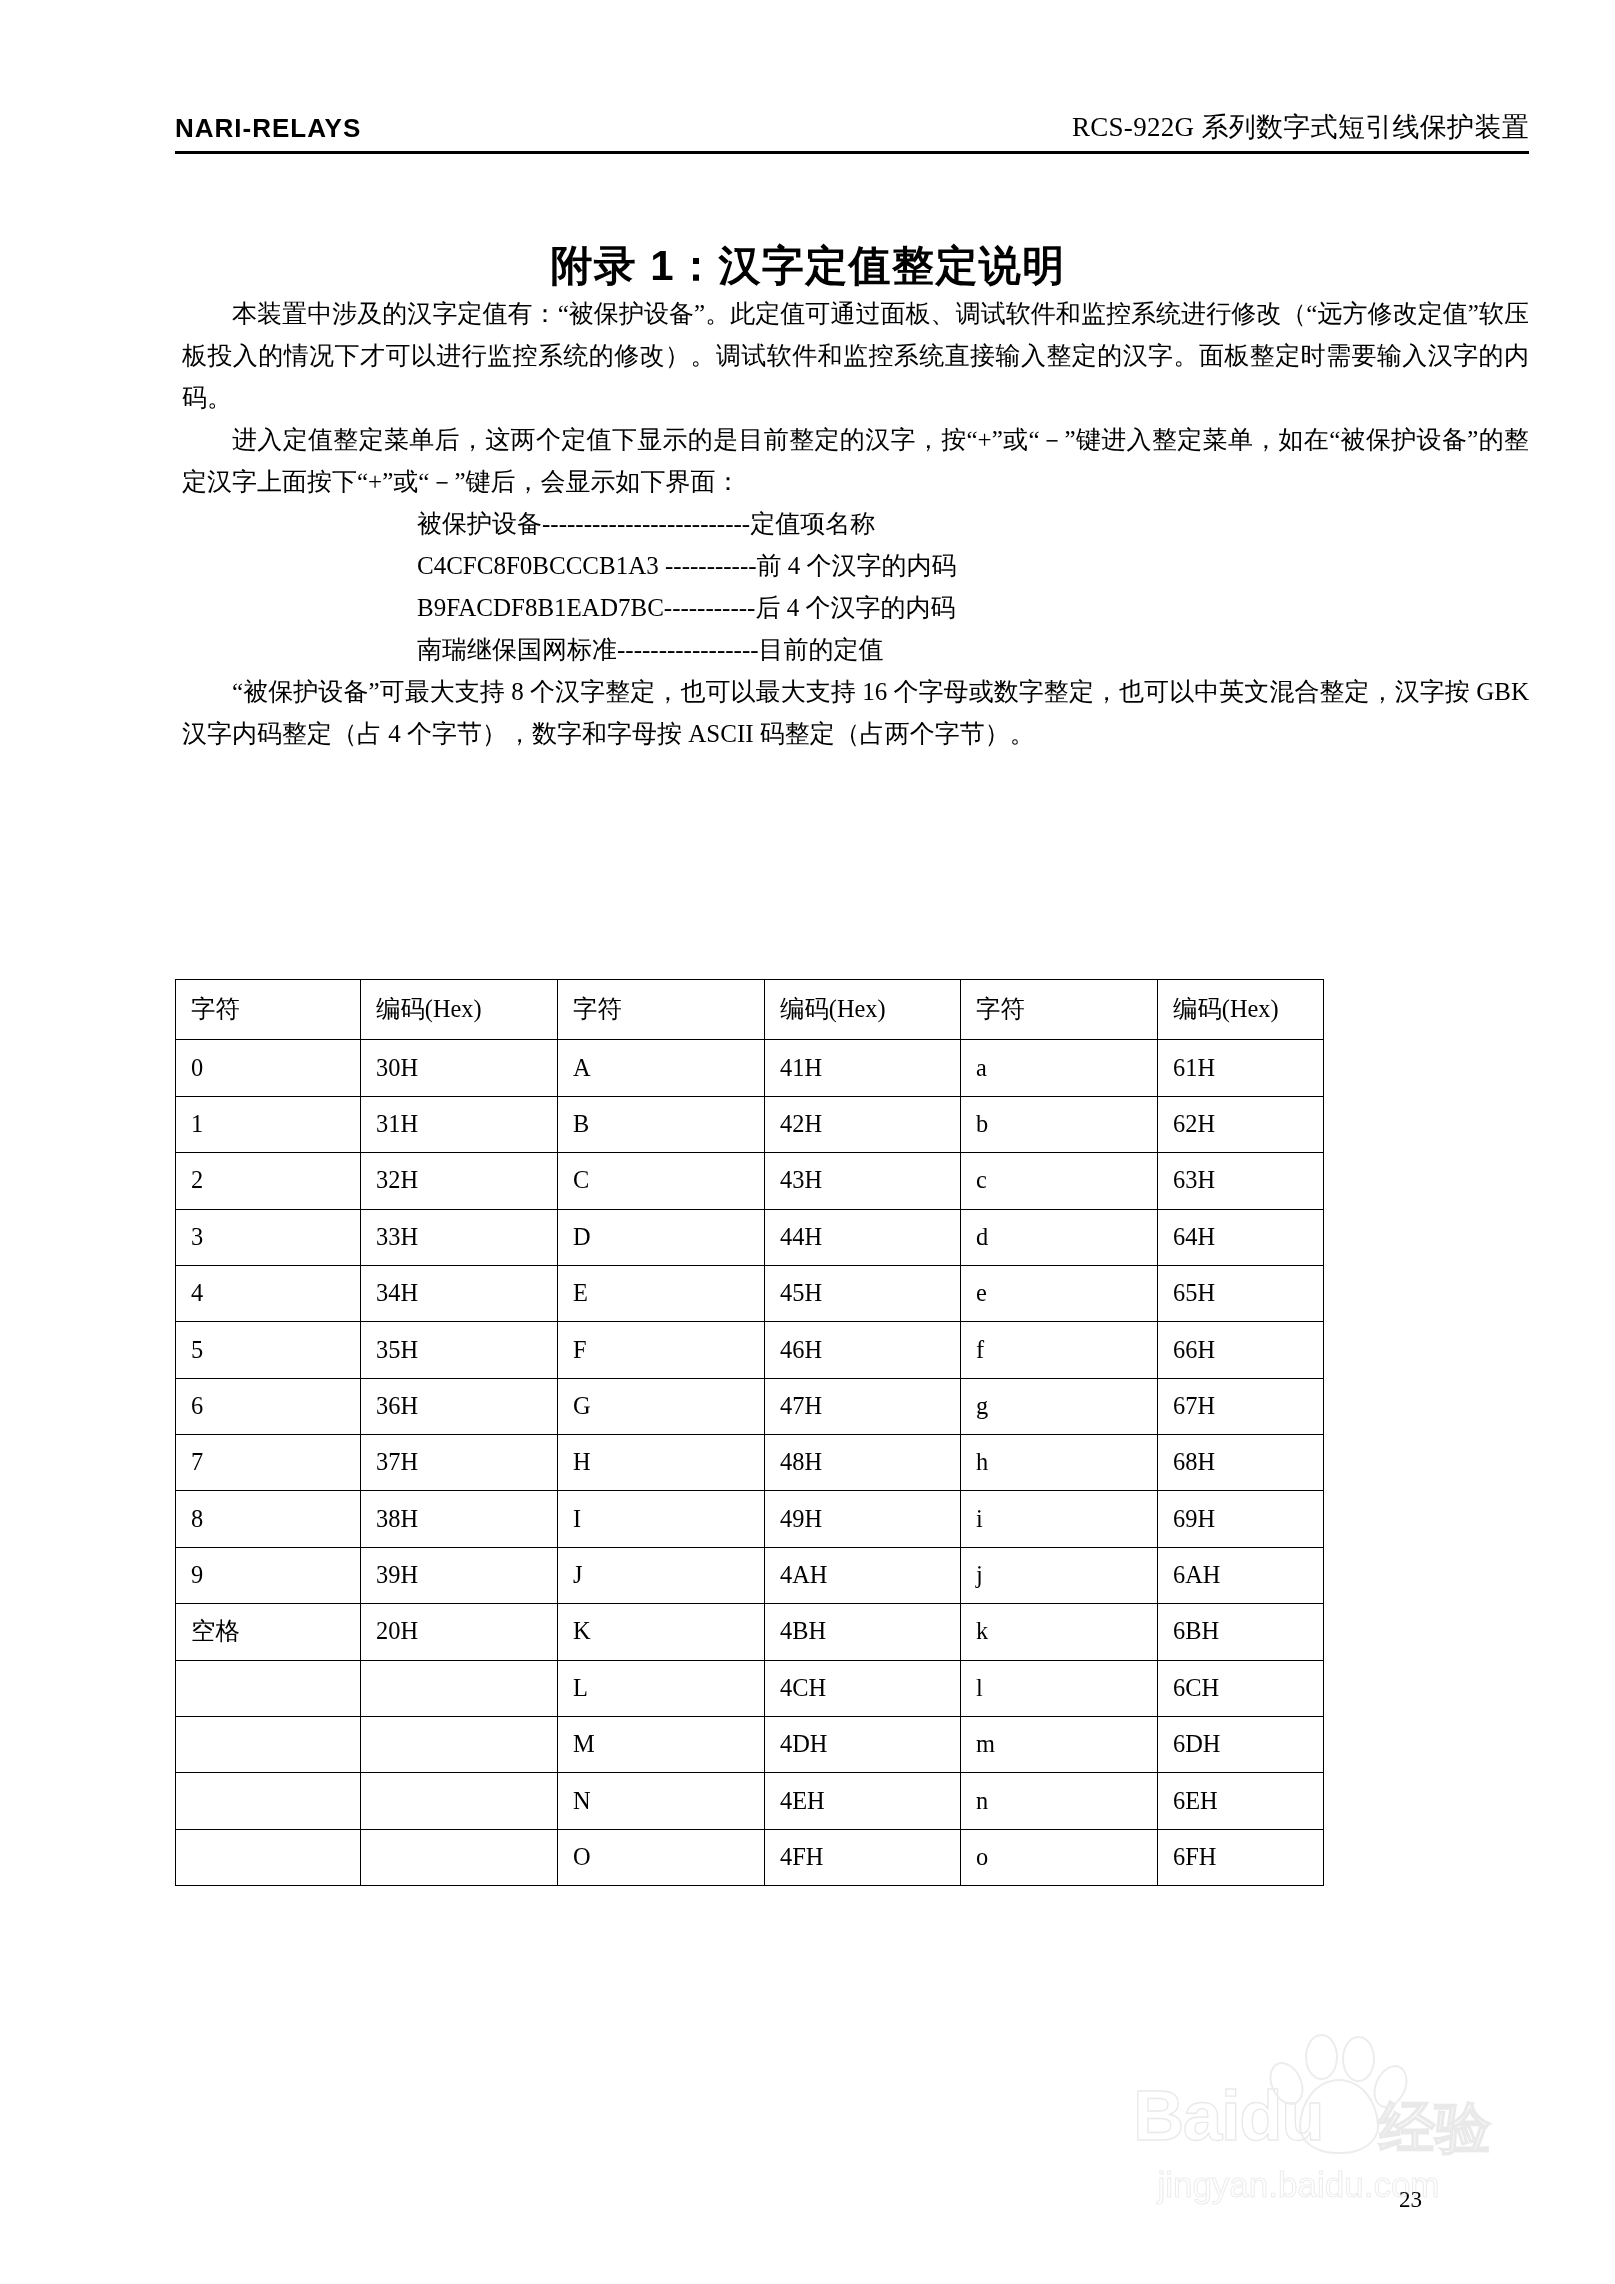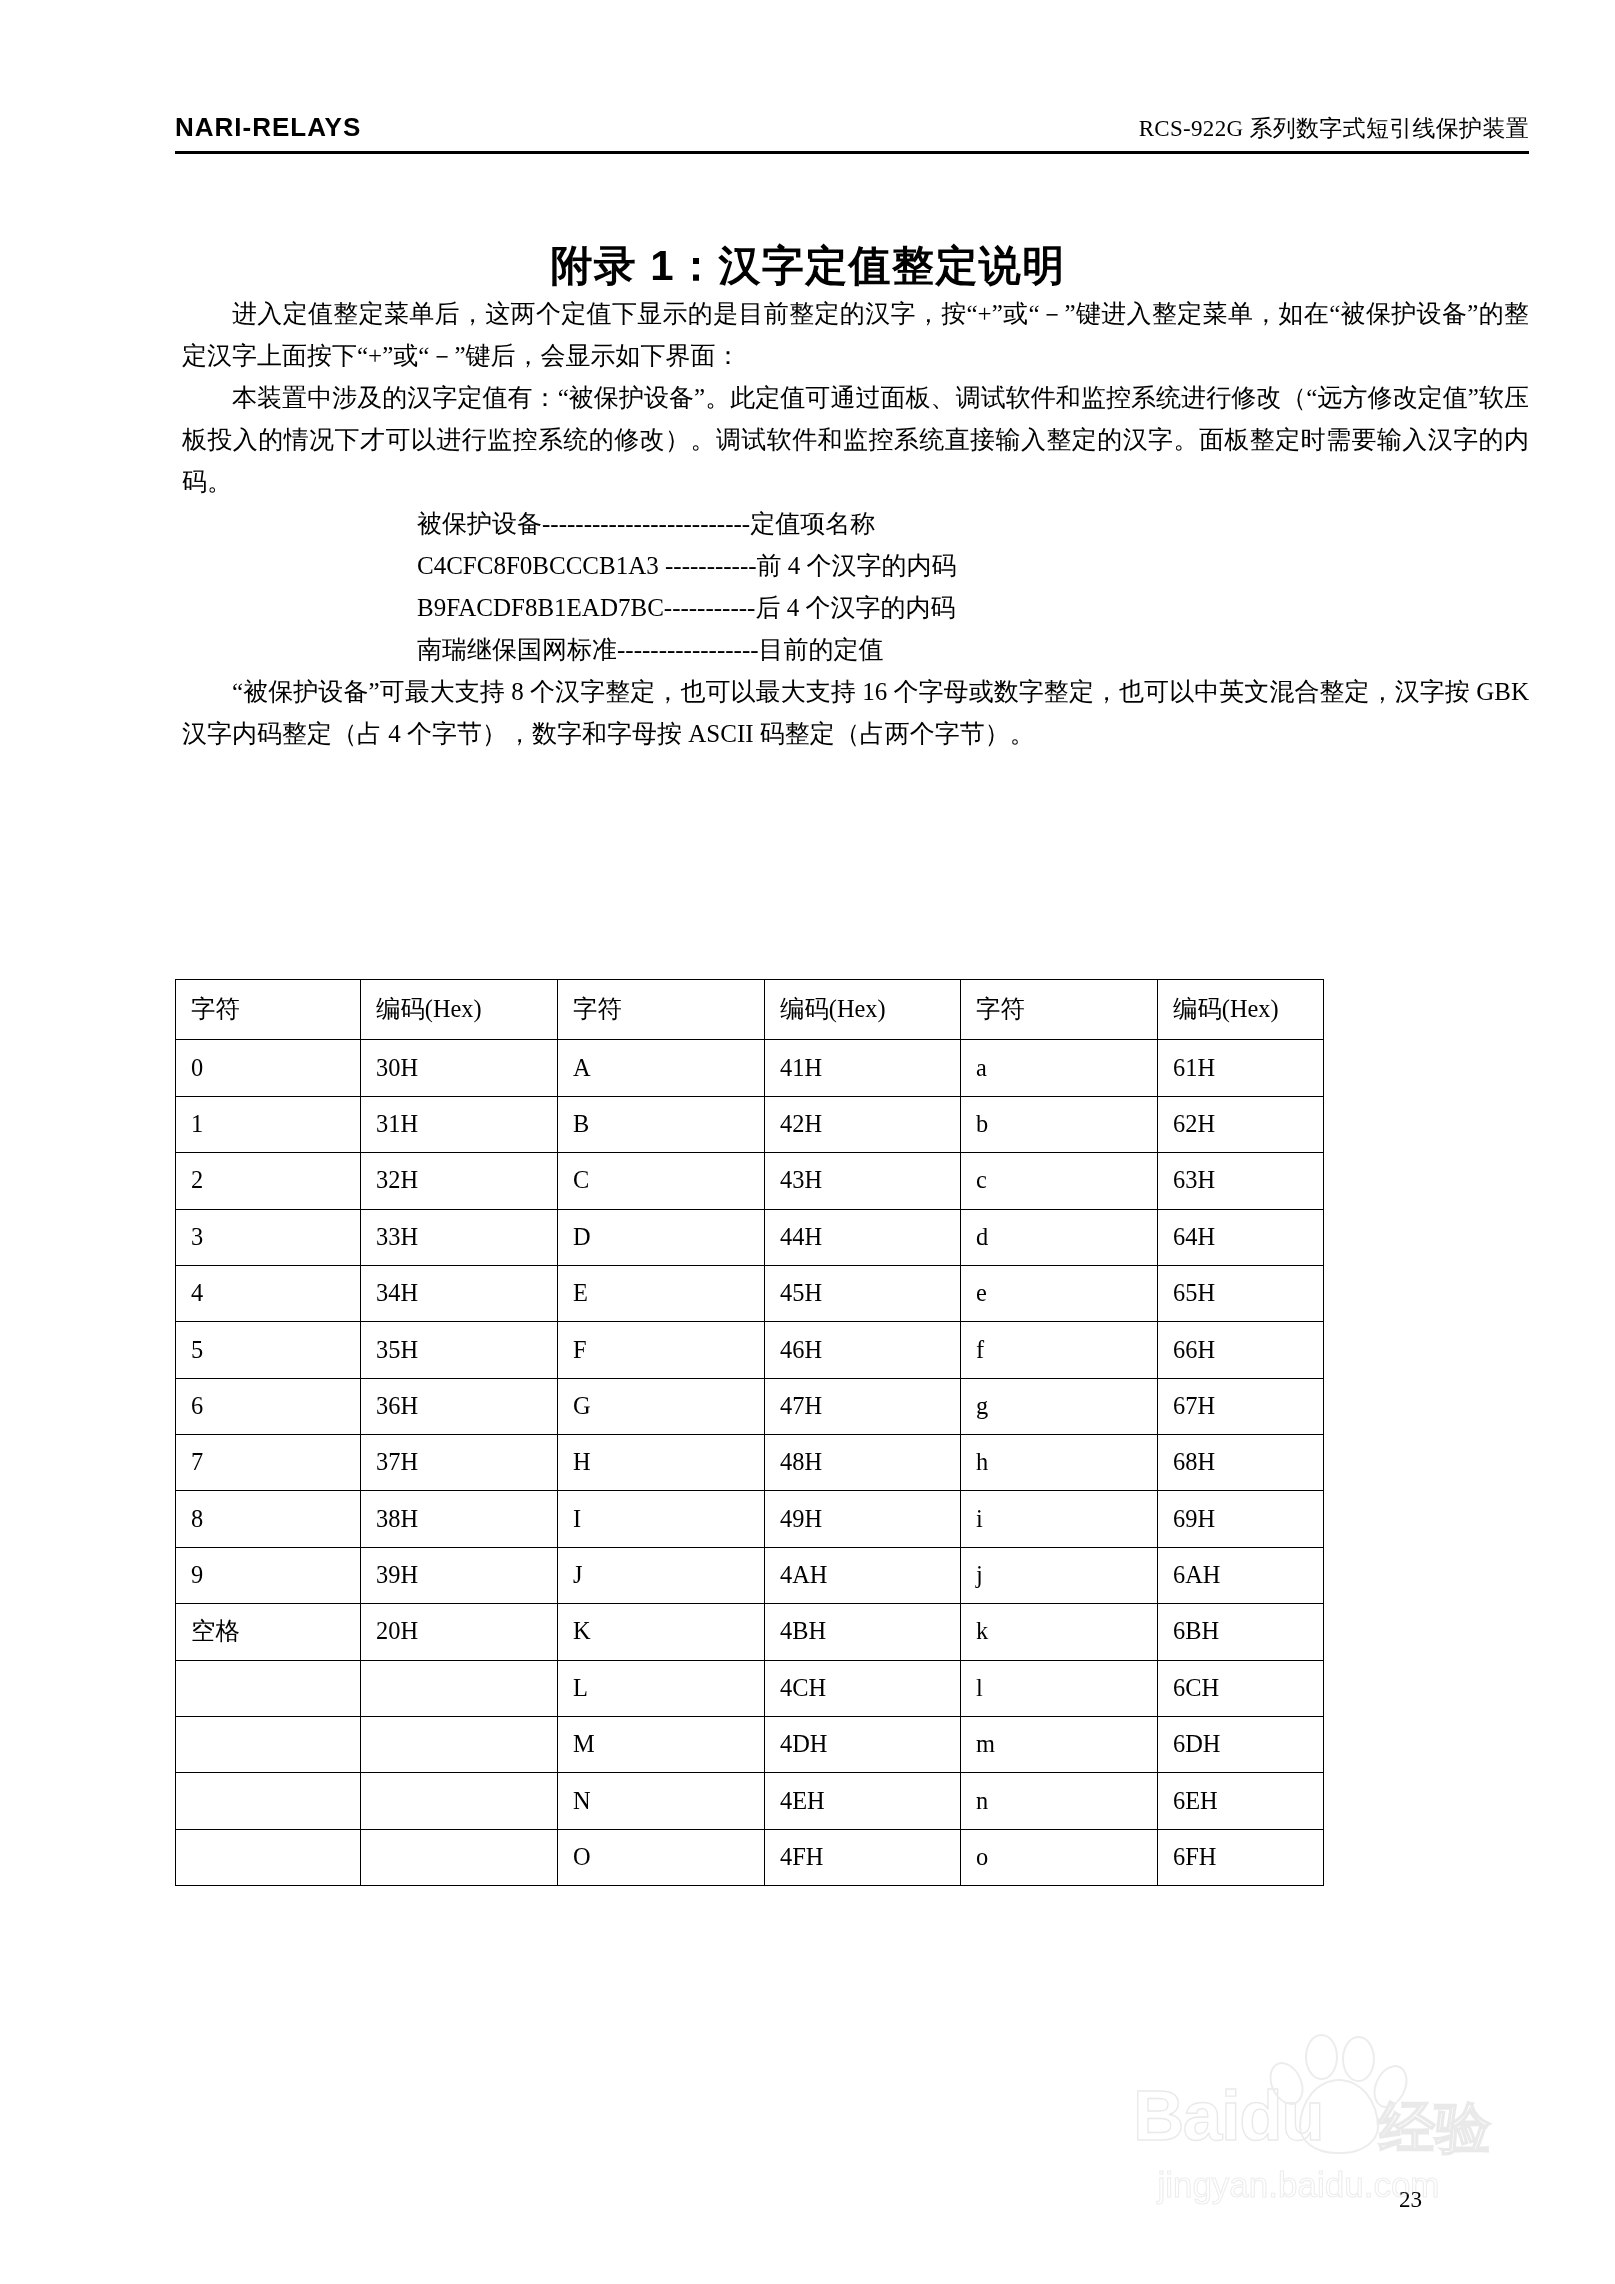--- a/index.html
+++ b/index.html
@@ -34,21 +34,21 @@
     justify-content: space-between;
   }
   .header-left {
     font-family: "Liberation Sans", "DejaVu Sans", sans-serif;
     font-size: 26px;
     font-weight: bold;
     letter-spacing: 1px;
     line-height: 1;
   }
   .header-right {
-    font-size: 23px;
+    font-size: 27px;
     line-height: 1;
     letter-spacing: 0.3px;
     margin-left: 24px;
   }
   .header-rule {
     position: absolute;
     left: 175px;
     top: 151px;
     width: 1354px;
     height: 3.4px;
@@ -211,22 +211,22 @@
 
   <div class="header">
     <span class="header-left">NARI-RELAYS</span>
     <span class="header-right">RCS-922G 系列数字式短引线保护装置</span>
   </div>
   <div class="header-rule"></div>
 
   <h1 class="doc-title">附录 1：汉字定值整定说明</h1>
 
   <div class="body-block">
+    <p class="para">本装置中涉及的汉字定值有：“被保护设备”。此定值可通过面板、调试软件和监控系统进行修改（“远方修改定值”软压板投入的情况下才可以进行监控系统的修改）。调试软件和监控系统直接输入整定的汉字。面板整定时需要输入汉字的内码。</p>
     <p class="para">进入定值整定菜单后，这两个定值下显示的是目前整定的汉字，按“+”或“－”键进入整定菜单，如在“被保护设备”的整定汉字上面按下“+”或“－”键后，会显示如下界面：</p>
-    <p class="para">本装置中涉及的汉字定值有：“被保护设备”。此定值可通过面板、调试软件和监控系统进行修改（“远方修改定值”软压板投入的情况下才可以进行监控系统的修改）。调试软件和监控系统直接输入整定的汉字。面板整定时需要输入汉字的内码。</p>
 
     <ul class="menu-list">
       <li class="menu-line">被保护设备-------------------------定值项名称</li>
       <li class="menu-line">C4CFC8F0BCCCB1A3 -----------前 4 个汉字的内码</li>
       <li class="menu-line">B9FACDF8B1EAD7BC-----------后 4 个汉字的内码</li>
       <li class="menu-line">南瑞继保国网标准-----------------目前的定值</li>
     </ul>
 
     <p class="para">“被保护设备”可最大支持 8 个汉字整定，也可以最大支持 16 个字母或数字整定，也可以中英文混合整定，汉字按 GBK 汉字内码整定（占 4 个字节），数字和字母按 ASCII 码整定（占两个字节）。</p>
   </div>

